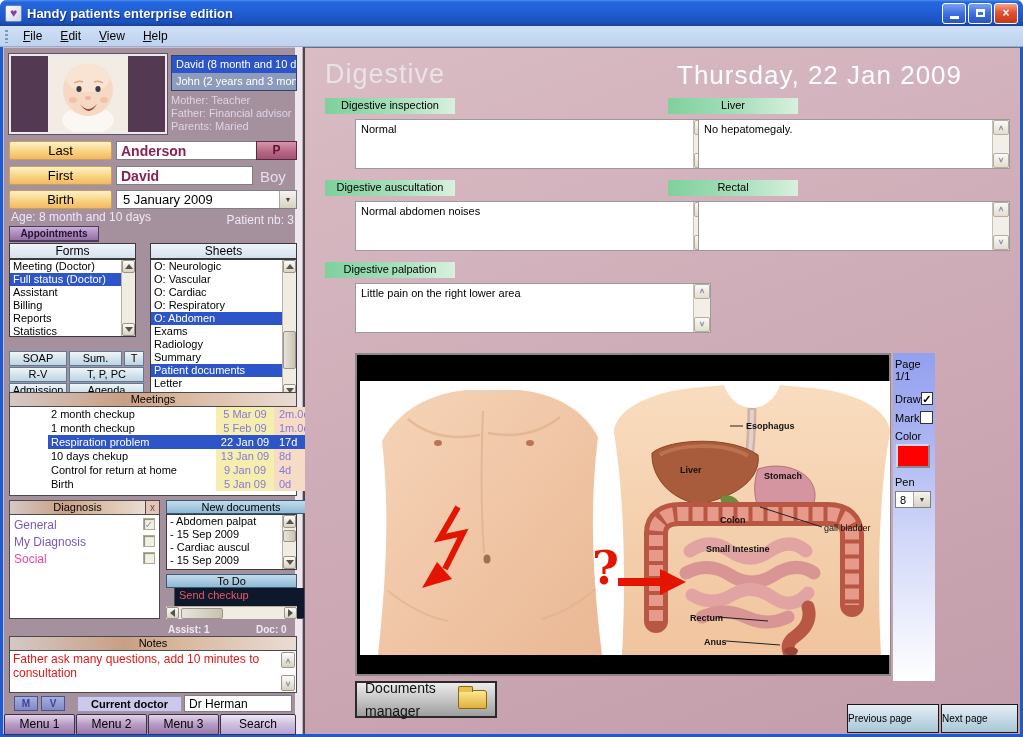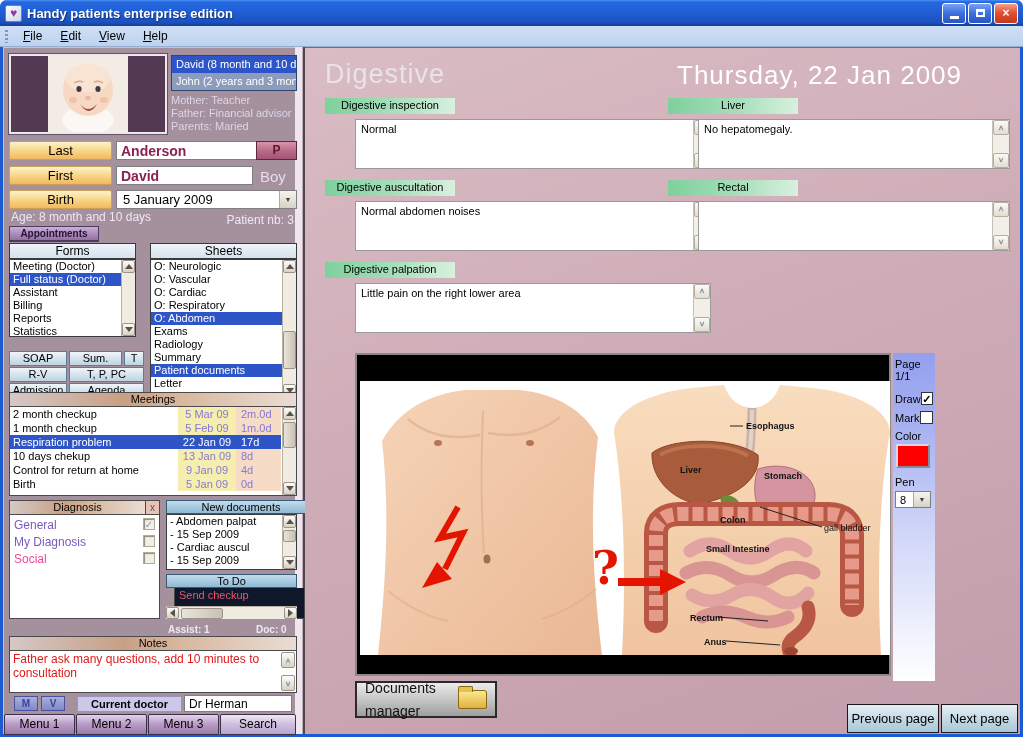--- a/index.html
+++ b/index.html
@@ -102,21 +102,21 @@
     text-align:center; font-size:11px; line-height:13px; height:15px; display:inline-block; }
 
   .hdr-tan { height:15px; border:1px solid #4a4a4a;
     background:linear-gradient(90deg,#d5c8c6 0%,#c99f84 40%,#d8b89e 60%,#eadcd4 100%);
     text-align:center; font-size:11px; line-height:13px; }
   .hdr-blue { height:14px; border:1px solid #3a5a74;
     background:linear-gradient(180deg,#c2dcec 0%,#8fb9d4 100%);
     text-align:center; font-size:11px; line-height:12px; }
 
   .mtable { background:#fff; border:1px solid #4a4a4a; border-top:none; display:flex; }
-  .mrows { flex:1; }
+  .mrows { flex:1;padding-left:38px; }
   .mrow { display:flex; height:14px; line-height:14px; font-size:11px; }
   .mname { width:168px; padding-left:3px; white-space:nowrap; overflow:hidden; }
   .mdate { width:58px; background:#f6eeae; color:#8679d6; text-align:center; }
   .mdur  { width:45px; background:#f6dcc6; color:#8679d6; padding-left:5px; }
   .mrow.sel .mname, .mrow.sel .mdate, .mrow.sel .mdur { background:#2d55c8; color:#fff; }
 
   .diag-hdr { display:flex; }
   .diag-x { width:14px; height:15px; border:1px solid #4a4a4a; border-left:none; background:#e8c2b4;
     text-align:center; line-height:13px; font-size:10px; color:#555; }
   .diag-body { background:#fff; border:1px solid #4a4a4a; border-top:none; padding:3px 4px; }
@@ -177,21 +177,21 @@
 
   .docman-btn { left:50px; top:633px; width:142px; height:37px;
     background:linear-gradient(180deg,#ececec 0%,#c2c2c2 55%,#9e9e9e 100%); border:2px solid #2a2a2a;
     display:flex; align-items:center; padding:2px 8px; font-size:14px; line-height:23px; color:#111; }
   .folder { position:relative; width:30px; height:19px; margin-left:12px;
     background:linear-gradient(180deg,#fce890,#e0b040); border:1px solid #8a6a10; border-radius:2px 3px 2px 2px; }
   .folder::before { content:""; position:absolute; left:-1px; top:-5px; width:13px; height:5px;
     background:#e8c050; border:1px solid #8a6a10; border-bottom:none; border-radius:2px 2px 0 0; }
 
   .nav-btn { height:29px; background:linear-gradient(180deg,#e6eff5 0%,#c2d8e4 55%,#a9c6d6 100%);
-    border:1px solid #1a1a1a; text-align:center; font-size:13px; line-height:27px; }
+    border:1px solid #1a1a1a; text-align:left; font-size:10px; line-height:27px; }
 </style>
 </head>
 <body>
 
 <div class="window">
 
   <div class="titlebar">
     <div class="app-icon">♥</div>
     <div class="title-text">Handy patients enterprise edition</div>
     <div class="win-btns">

